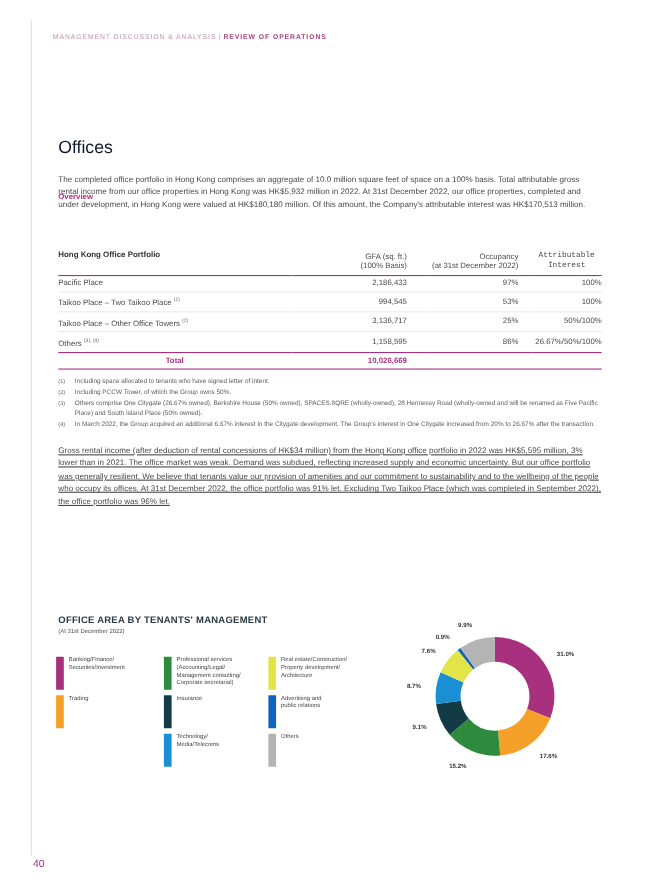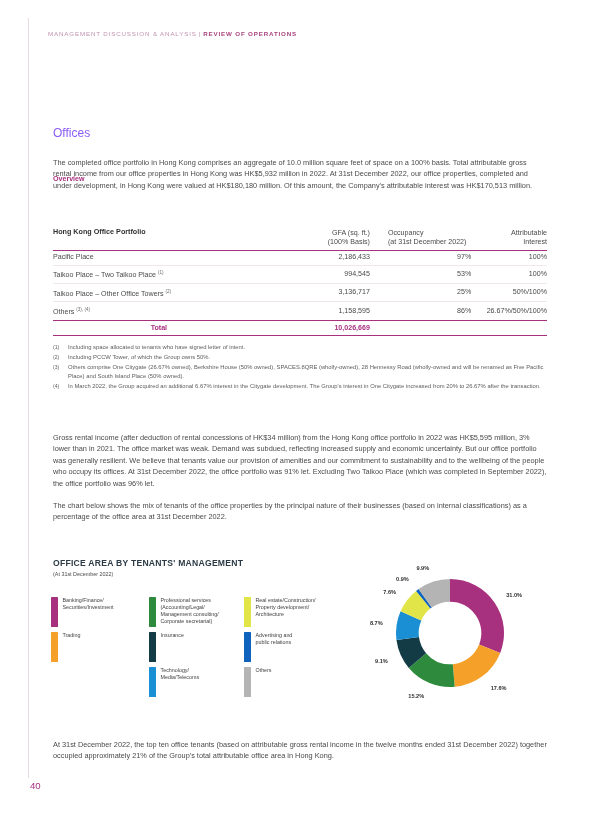--- a/index.html
+++ b/index.html
@@ -52,22 +52,22 @@
     top: 104px;
     font-size: 12.6px;
     font-weight: bold;
     color: #a02a7d;
     letter-spacing: 0.05px;
   }
   .h2 {
     position: absolute;
     left: 53px;
     top: 126px;
-    font-size: 12px;
-    color: #8b5cf6;
+    font-size: 16px;
+    color: #0f172a;
     font-weight: normal;
   }
   .h3 {
     position: absolute;
     left: 53px;
     top: 147px;
     font-size: 7.1px;
     font-weight: bold;
     color: #a8317f;
     margin-top: 28px;
@@ -77,21 +77,21 @@
     position: absolute;
     left: 53px;
     width: 494px;
     font-size: 7.35px;
     line-height: 11.4px;
     color: #4a4a4d;
     text-align: left;
   }
 
   #overview-para { top: 157px; }
-  #rental-para   { top: 432px; }
+  #rental-para   { top: 404px; text-decoration: underline; }
   #chart-intro   { top: 500px; }
   #closing-para  { top: 739px; }
 
   .table-title {
     position: absolute;
     left: 53px;
     top: 227px;
     font-size: 7.2px;
     font-weight: bold;
     color: #313135;
@@ -109,22 +109,22 @@
   }
   .ptable th {
     font-weight: normal;
     vertical-align: bottom;
     padding: 0 0 2px 0;
     line-height: 9.4px;
     color: #4a4a4d;
   }
   .ptable th.th-name { width: 230px; }
   .ptable th.th-gfa  { width: 112px; text-align: right; padding-right: 18px;}
-  .ptable th.th-occ  { width: 88px;  text-align: left; padding-right: 12px;}
-  .ptable th.th-att  { width: 64px;  text-align: right; }
+  .ptable th.th-occ  { width: 88px;  text-align: right; padding-right: 12px;}
+  .ptable th.th-att  { width: 64px;  text-align: center; font-family: Liberation Mono, monospace; }
   .ptable thead tr { border-bottom: 1px solid #a8317f; }
   .ptable td {
     padding: 2.6px 0 2.4px 0;
     line-height: 9px;
     border-bottom: 1px solid #efe7ee;
   }
   .ptable td.c-gfa { text-align: right; padding-right: 18px; }
   .ptable td.c-occ { text-align: right; padding-right: 12px; }
   .ptable td.c-att { text-align: right; }
   .ptable tbody tr:last-child td { border-bottom: 1px solid #a8317f; }
@@ -318,21 +318,20 @@
         <div class="fn-text">Others comprise One Citygate (26.67% owned), Berkshire House (50% owned), SPACES.8QRE (wholly-owned), 28 Hennessy Road (wholly-owned and will be renamed as Five Pacific Place) and South Island Place (50% owned).</div>
       </div>
       <div class="fn-row">
         <div class="fn-mark">(4)</div>
         <div class="fn-text">In March 2022, the Group acquired an additional 6.67% interest in the Citygate development. The Group's interest in One Citygate increased from 20% to 26.67% after the transaction.</div>
       </div>
     </div>
 
   <div class="body-text" id="rental-para">Gross rental income (after deduction of rental concessions of HK$34 million) from the Hong Kong office portfolio in 2022 was HK$5,595 million, 3% lower than in 2021. The office market was weak. Demand was subdued, reflecting increased supply and economic uncertainty. But our office portfolio was generally resilient. We believe that tenants value our provision of amenities and our commitment to sustainability and to the wellbeing of the people who occupy its offices. At 31st December 2022, the office portfolio was 91% let. Excluding Two Taikoo Place (which was completed in September 2022), the office portfolio was 96% let.</div>
 
-  <div class="body-text" id="chart-intro">The chart below shows the mix of tenants of the office properties by the principal nature of their businesses (based on internal classifications) as a percentage of the office area at 31st December 2022.</div>
 
   <div class="chart-title">OFFICE AREA BY TENANTS' MANAGEMENT</div>
   <div class="chart-sub">(At 31st December 2022)</div>
 
   <div class="legend">
       <div class="legend-col c1">
         <div class="legend-item">
           <div class="swatch" style="background: rgb(168, 49, 127); height: 30px;"></div>
           <div class="legend-label">Banking/Finance/<br>Securities/Investment</div>
         </div>
@@ -389,17 +388,16 @@
           <text x="72.17502150451752" y="137.90525006474314" class="donut-label" text-anchor="end">15.2%</text>
           <text x="35.84997946136384" y="102.59302352130159" class="donut-label" text-anchor="end">9.1%</text>
           <text x="30.678391275274095" y="65.41871622824439" class="donut-label" text-anchor="end">8.7%</text>
           <text x="44.00865289194718" y="33.66073975676686" class="donut-label" text-anchor="end">7.6%</text>
           <text x="56.83056229809188" y="20.879048425690947" class="donut-label" text-anchor="end">0.9%</text>
           <text x="77.19012033118193" y="10.262461367694002" class="donut-label" text-anchor="end">9.9%</text>
         </g>
     </svg>
   </div>
 
-  <div class="body-text" id="closing-para">At 31st December 2022, the top ten office tenants (based on attributable gross rental income in the twelve months ended 31st December 2022) together occupied approximately 21% of the Group's total attributable office area in Hong Kong.</div>
 
   <div class="folio">40</div>
 
 </div>
 
 </body></html>

